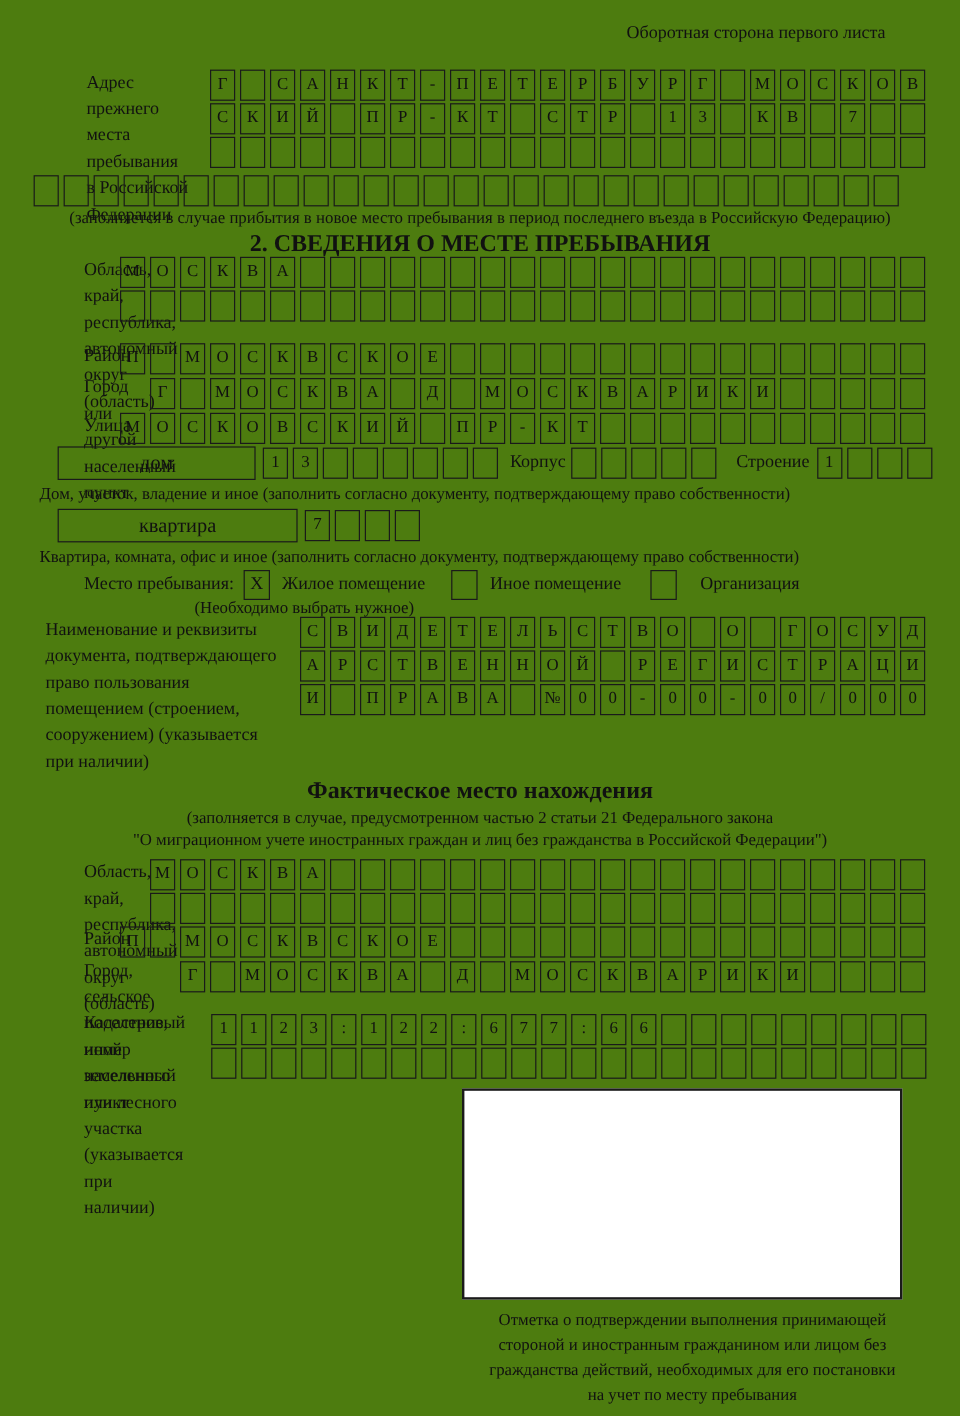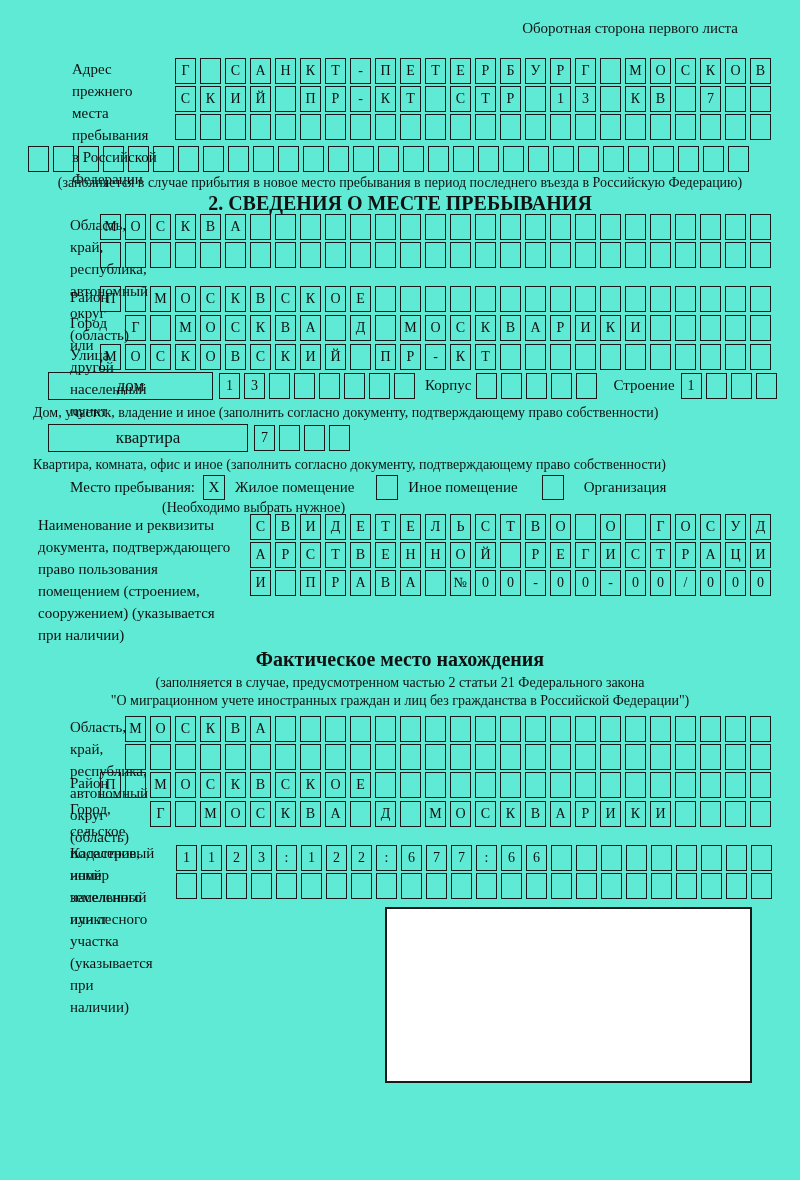--- a/index.html
+++ b/index.html
@@ -1,17 +1,17 @@
 <!DOCTYPE html>
 <html lang="ru"><head>
 <meta charset="utf-8">
 <style>
   html,body{margin:0;padding:0;background:#fff;}
   body{font-family:"Liberation Serif","DejaVu Serif",serif;color:#111;}
-  .page{position:relative;width:800px;height:1180px;background:#5eead4;overflow:hidden;}
+  .page{position:relative;width:800px;height:1180px;background:#4d7c0f;overflow:hidden;}
 
   .abs{position:absolute;}
 
   .hdr{font-size:15px;}
 
   .flexrow{display:flex;align-items:flex-start;}
   .label-col{font-size:15px;line-height:22px;}
   .lw147{width:147px;padding-left:44px;box-sizing:border-box;}
   .lw72{width:72px;padding-left:42px;box-sizing:border-box;}
   .lw97{width:97px;padding-left:42px;box-sizing:border-box;}
@@ -654,14 +654,18 @@
           <span class="cell"></span>
           <span class="cell"></span>
           <span class="cell"></span>
           <span class="cell"></span>
           <span class="cell"></span>
         </div>
     </div>
   </div>
 
   <div class="abs stamp" style="left:385px;top:907px;width:367px;height:176px;"></div>
+  <div class="abs note prelines" style="top:1090px;left:388px;width:378px;text-align:center;line-height:21px;">Отметка о подтверждении выполнения принимающей
+стороной и иностранным гражданином или лицом без
+гражданства действий, необходимых для его постановки
+на учет по месту пребывания</div>
 
 </div>
 
 </body></html>

